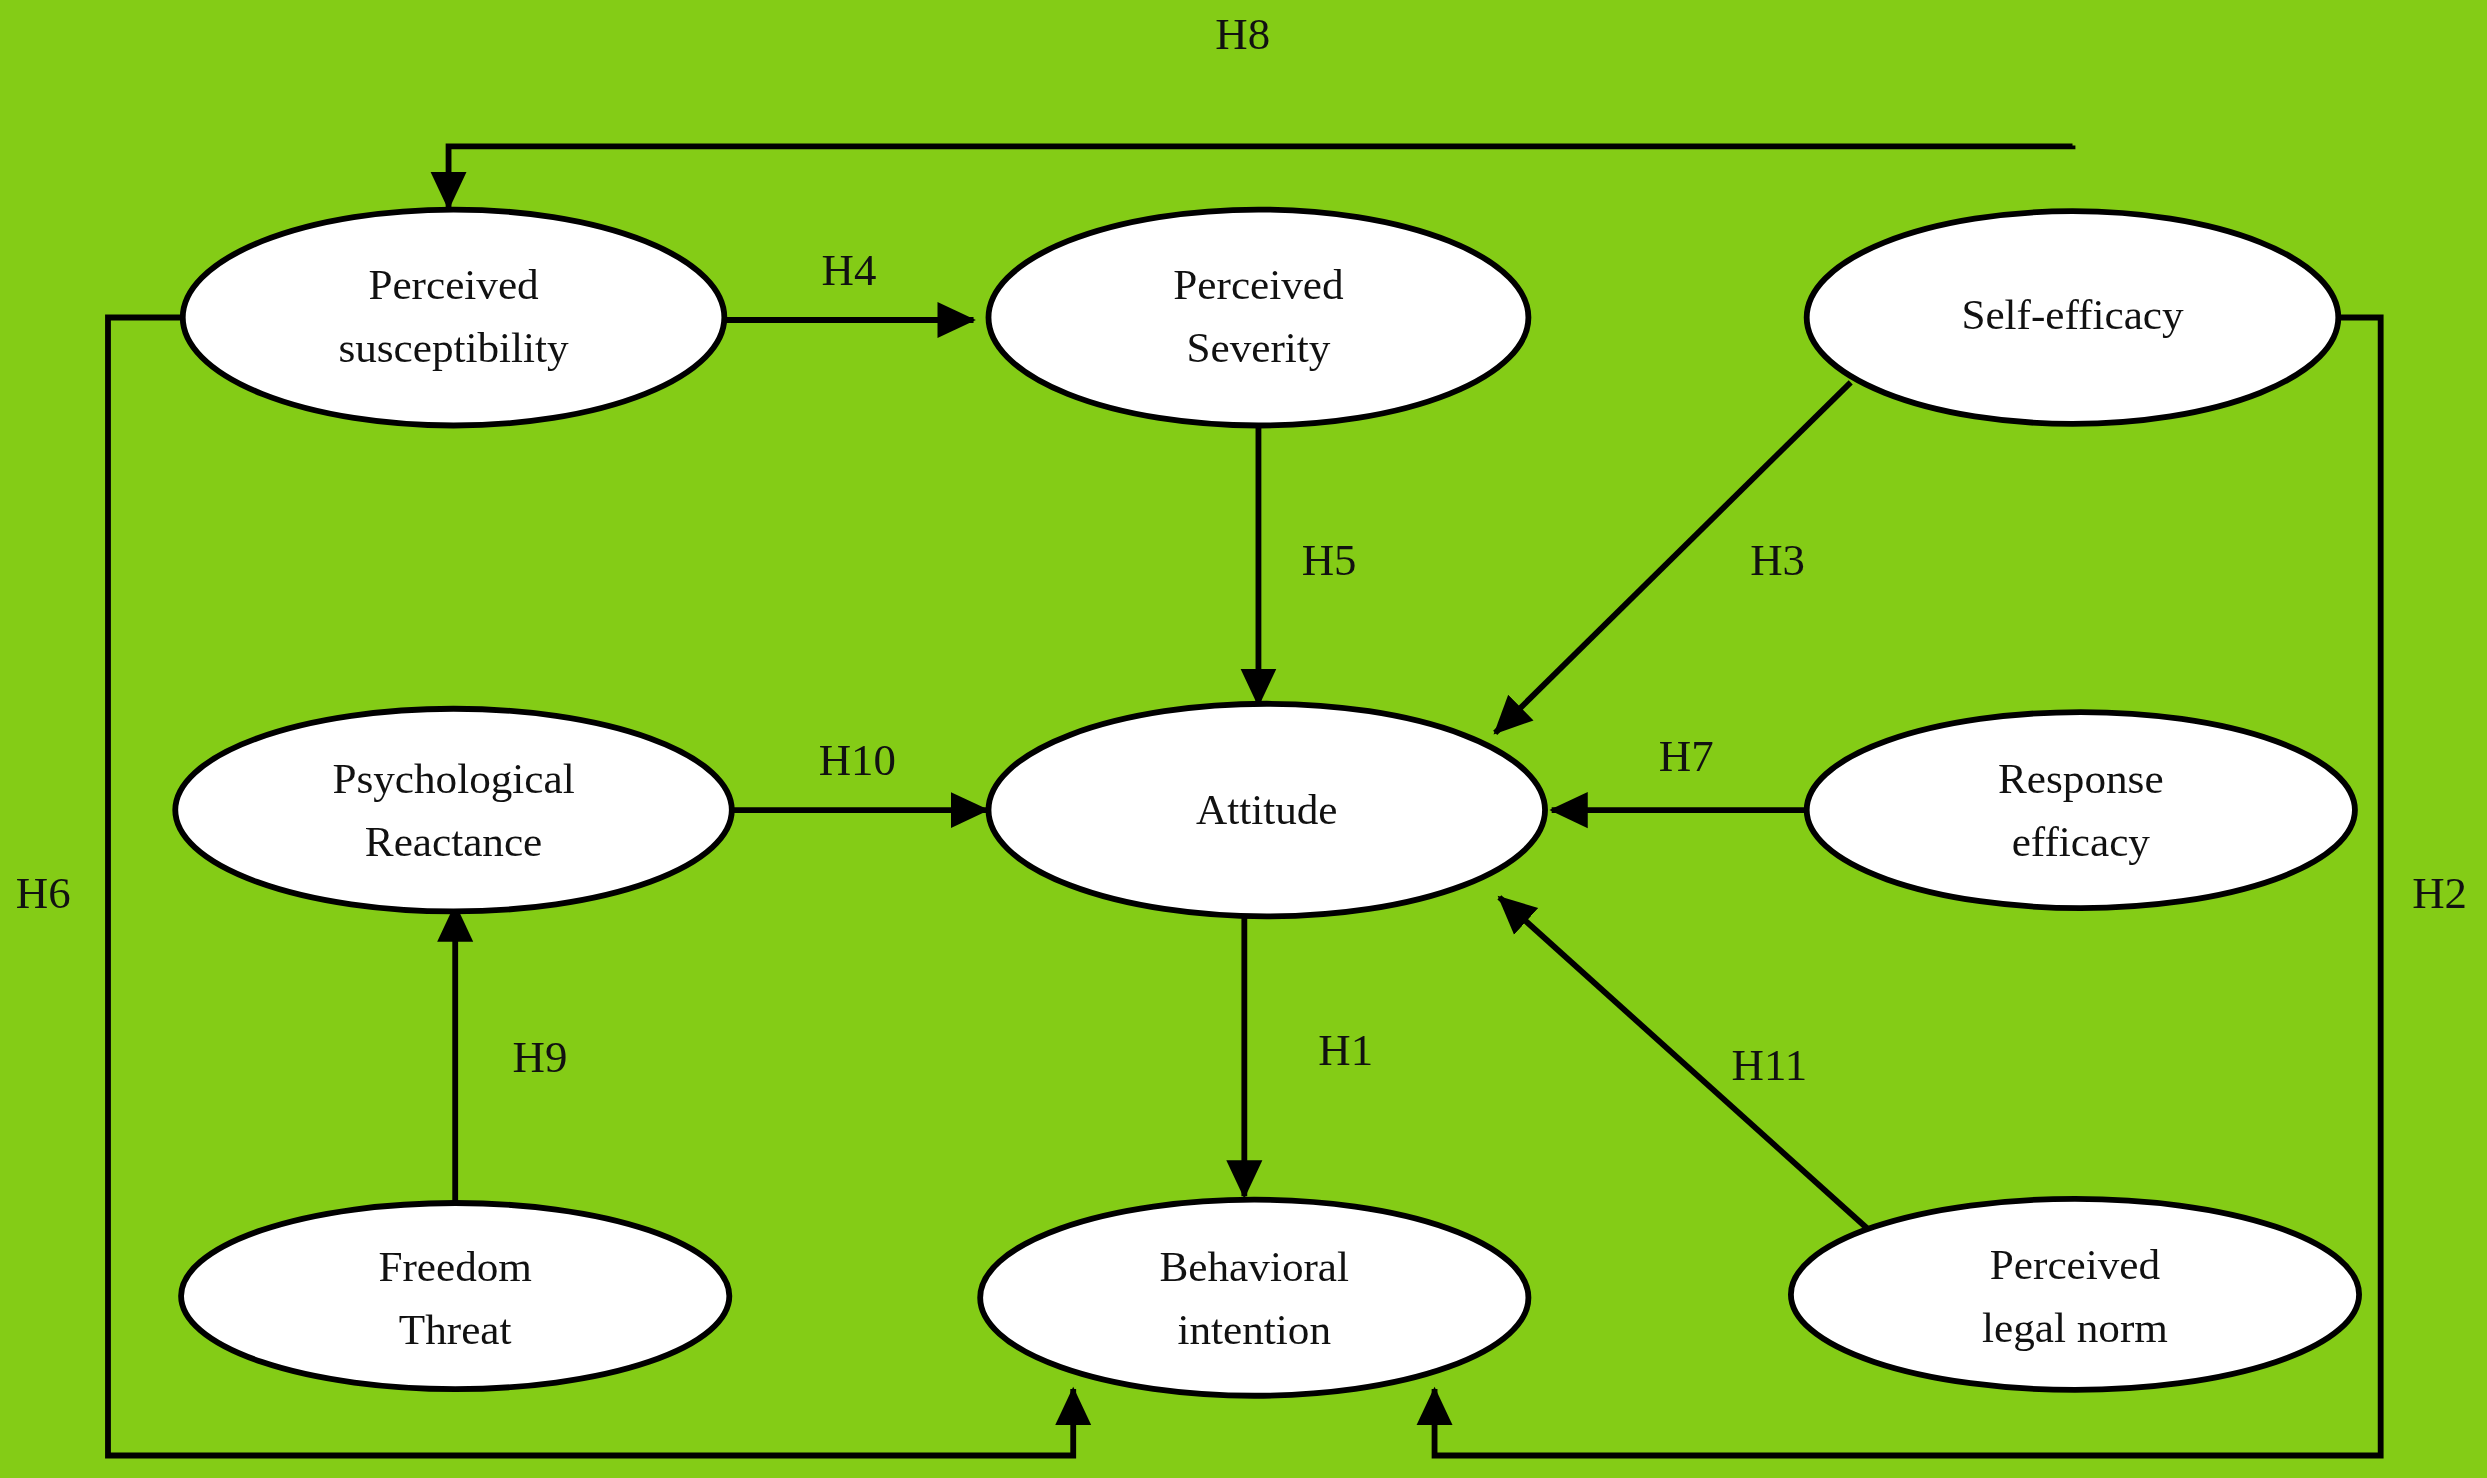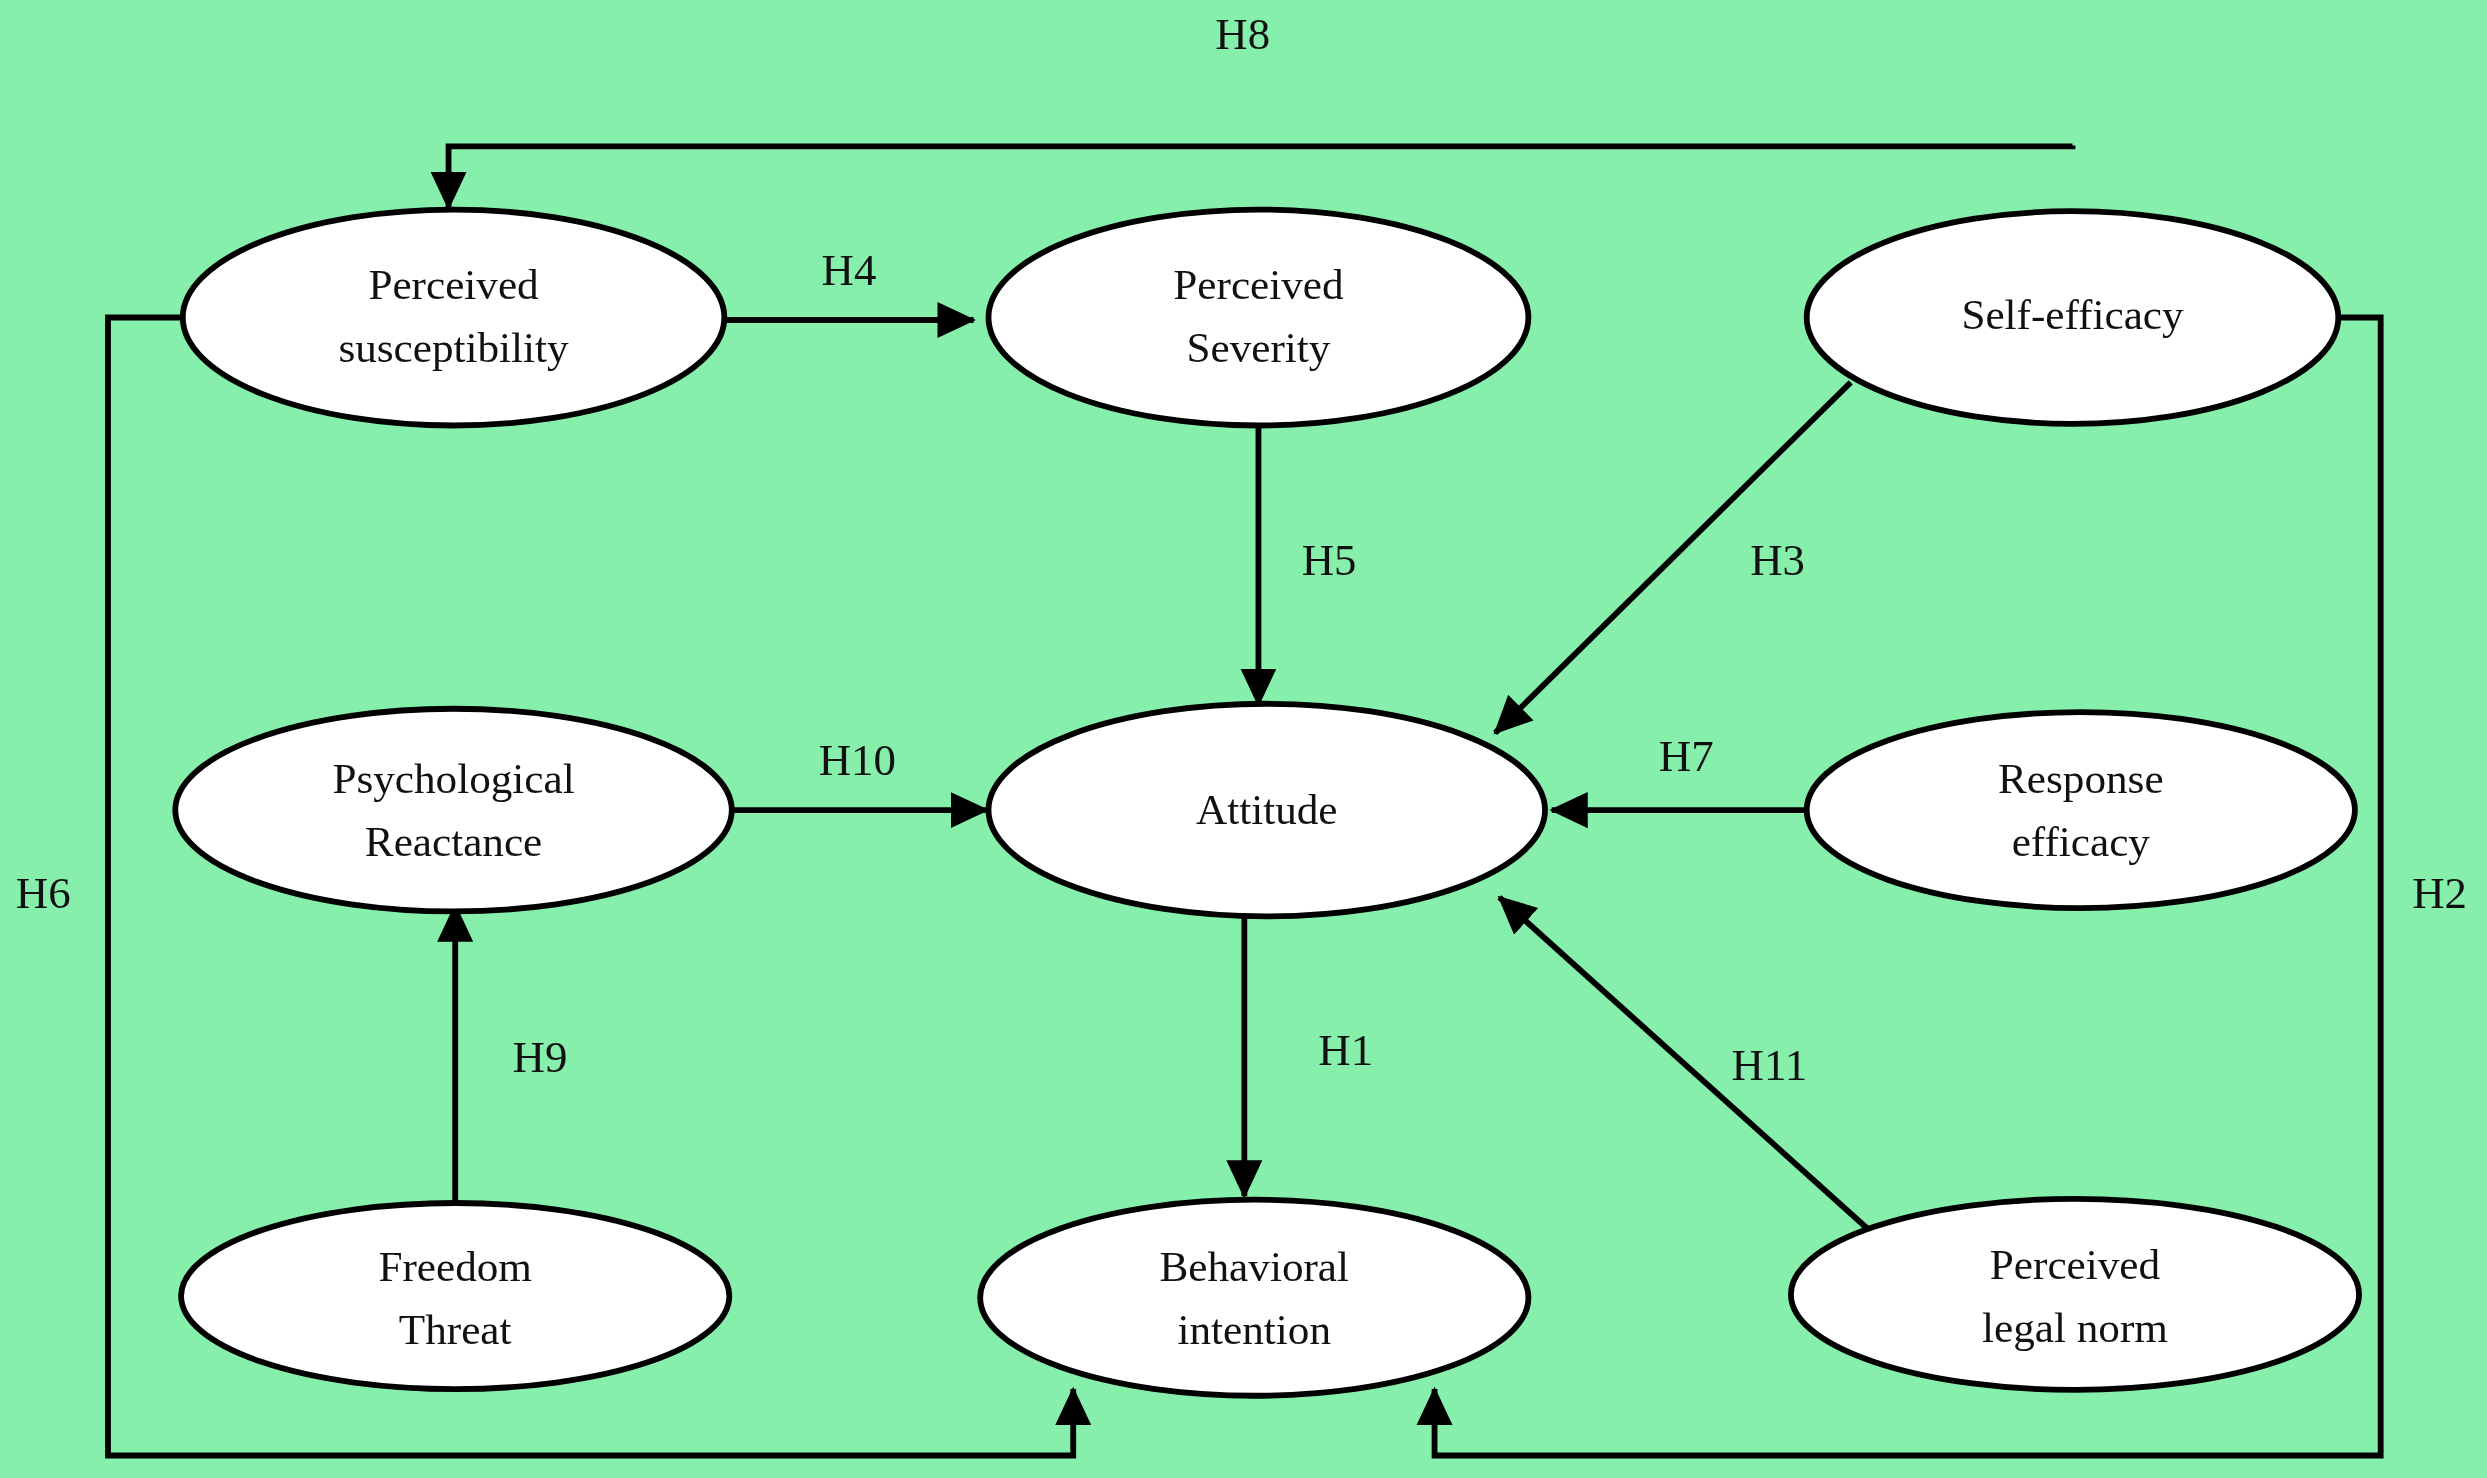--- a/index.html
+++ b/index.html
@@ -8,21 +8,21 @@
     padding: 0;
     background: #ffffff;
   }
   body {
     font-family: "Liberation Serif", "DejaVu Serif", serif;
   }
   #diagram-root {
     position: relative;
     width: 2487px;
     height: 1479px;
-    background: #86efac;
+    background: #84cc16;
     overflow: hidden;
   }
   svg.diagram-canvas {
     position: absolute;
     top: 0;
     left: 0;
     width: 2487px;
     height: 1479px;
     display: block;
   }

